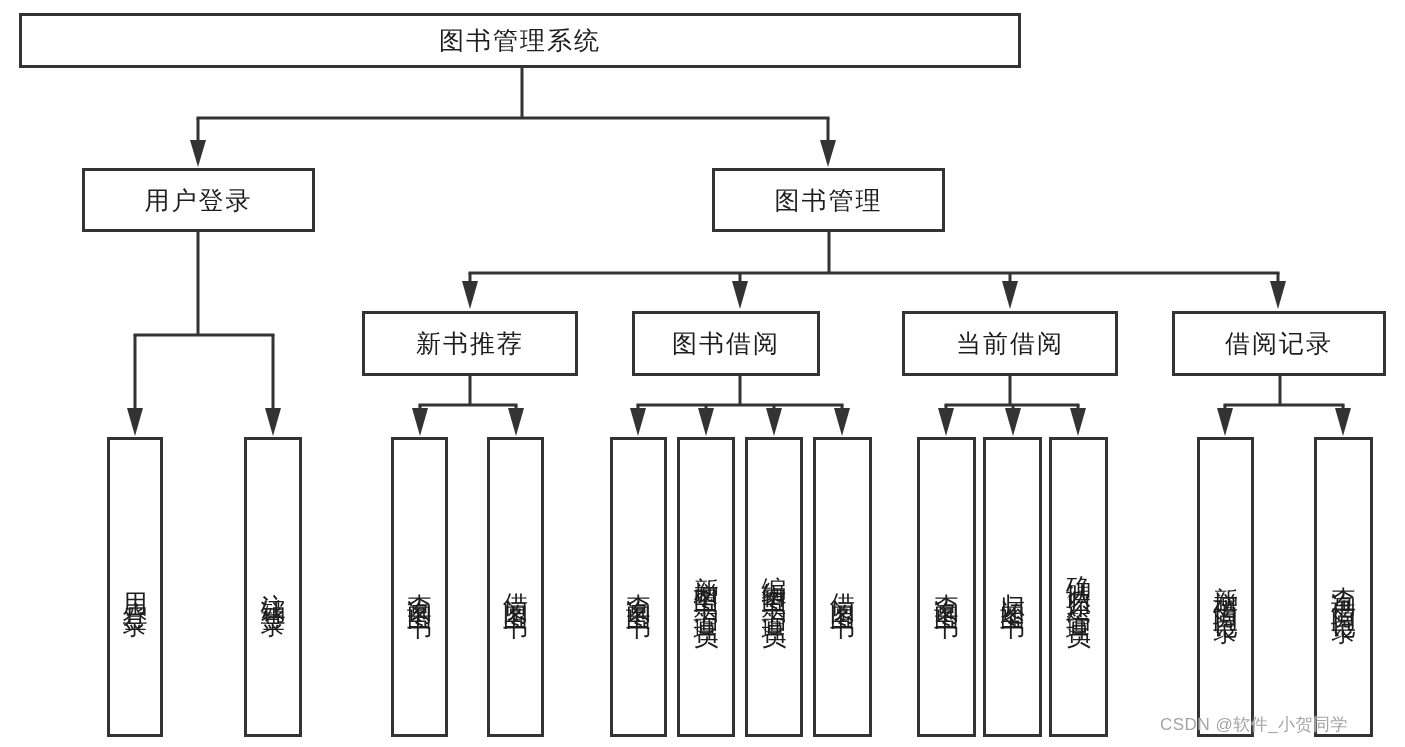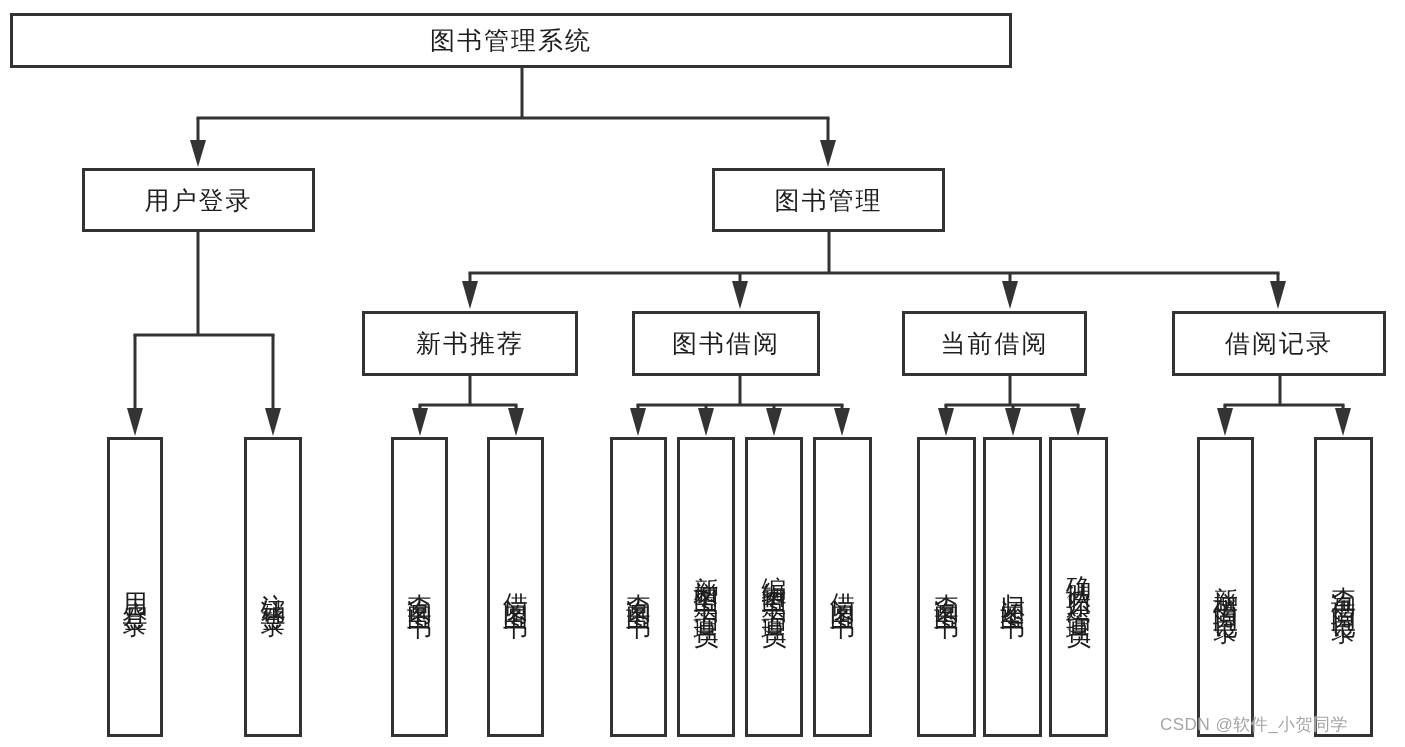--- a/index.html
+++ b/index.html
@@ -12,27 +12,27 @@
     position:absolute;box-sizing:border-box;background:#ffffff;
     border:3px solid #333333;display:flex;align-items:center;justify-content:center;
     z-index:2;color:#1d1d1d;
   }
   .hlabel{font-size:25px;letter-spacing:2px;white-space:nowrap;}
   .vbox .vlabel{
     writing-mode:vertical-rl;font-size:25px;letter-spacing:7px;
     line-height:1;white-space:nowrap;
   }
   
-  .lvl1{left:10px;top:13px;width:1002px;height:55px;}
+  .lvl1{left:19px;top:13px;width:1002px;height:55px;}
   .lvl2a{left:82px;top:168px;width:233px;height:64px;}
   .lvl2b{left:712px;top:168px;width:233px;height:64px;}
   .lvl3{top:311px;height:65px;}
   .s0{left:362px;width:216px;}
   .s1{left:632px;width:188px;}
-  .s2{left:902px;width:185px;}
+  .s2{left:902px;width:216px;}
   .s3{left:1172px;width:214px;}
   .vbox{top:437px;height:300px;}
   .g1a{left:107px;width:56px;}  .g1b{left:244px;width:58px;}
   .g2a{left:391px;width:57px;}  .g2b{left:487px;width:57px;}
   .g3a{left:610px;width:57px;}  .g3b{left:677px;width:58px;}
   .g3c{left:745px;width:58px;}  .g3d{left:813px;width:59px;}
   .g4a{left:917px;width:59px;}  .g4b{left:983px;width:59px;}
   .g4c{left:1049px;width:59px;}
   .g5a{left:1197px;width:57px;} .g5b{left:1314px;width:59px;}
   #watermark{

